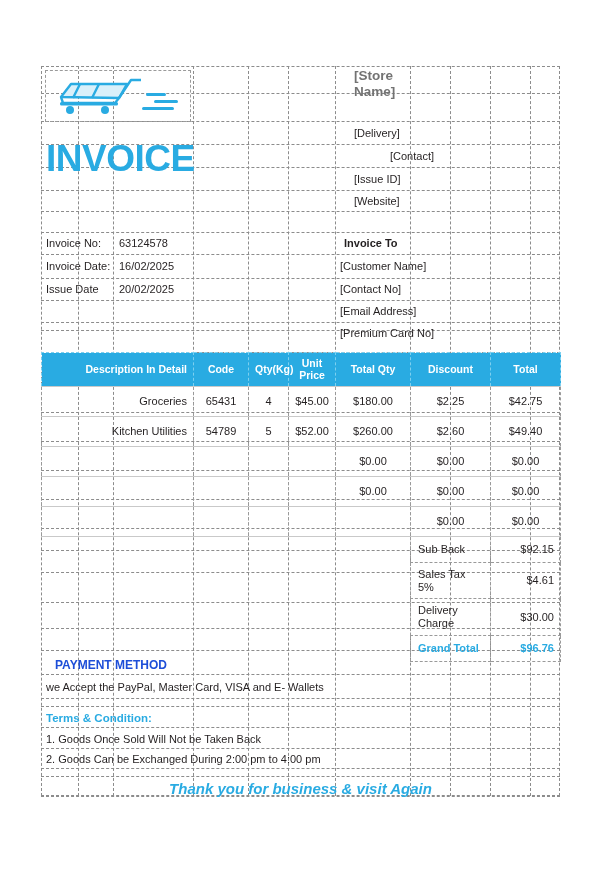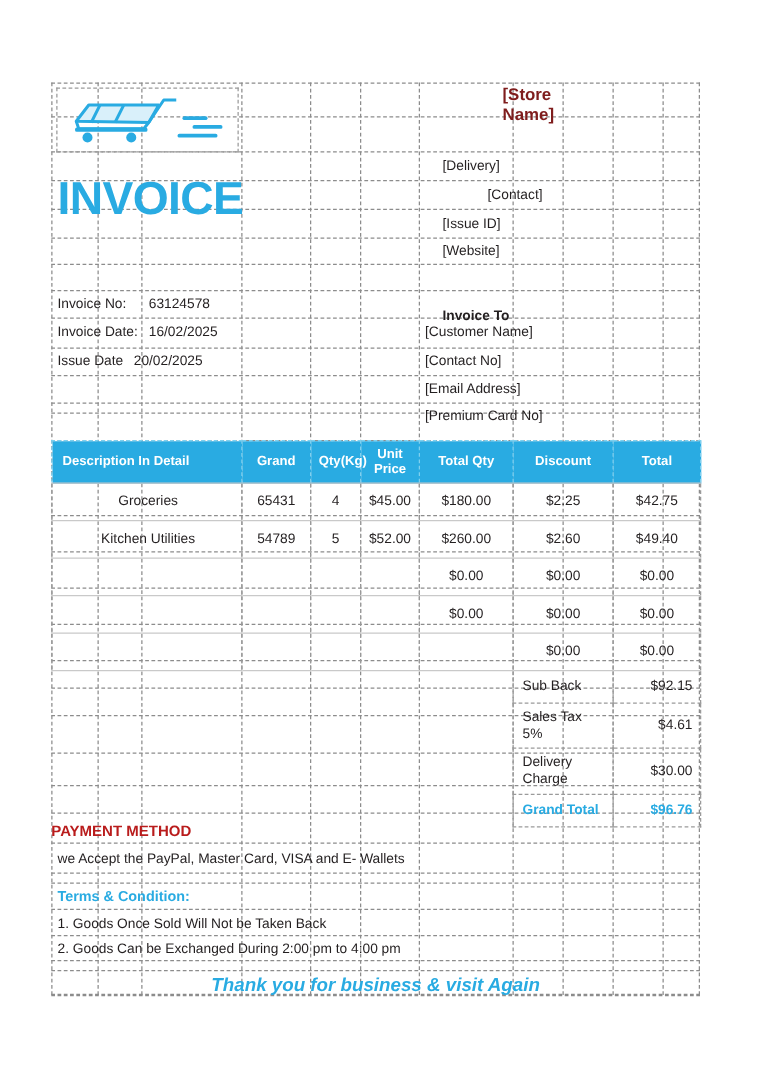--- a/index.html
+++ b/index.html
@@ -35,50 +35,50 @@
   .logobox svg{display:block;}
 
   .invoice-title{
     position:absolute;left:5px;top:74px;
     font-size:37px;font-weight:bold;letter-spacing:-0.5px;
     color:#29abe2;line-height:1;
   }
 
   .storename{
     position:absolute;left:313px;top:2px;width:60px;
-    font-size:13.5px;font-weight:bold;color:#7f1d1d;line-height:1.15;margin-left:48px;
+    font-size:13.5px;font-weight:bold;color:#737373;line-height:1.15;
   }
 
   .lbl{font-size:11px;}
 
   
   .itable{
     position:absolute;left:0px;top:286px;width:519px;
     border-collapse:collapse;table-layout:fixed;
     font-size:11px;
   }
   .itable th{
     background:#29abe2;color:#ffffff;font-weight:bold;font-size:10.5px;
     padding:5px 6px;border:1px dashed #7ed0ef;text-align:center;line-height:1.1;
   }
-  .itable th.desc{text-align:left;padding-left:8px;}
+  .itable th.desc{text-align:right;padding-left:8px;}
   .itable td{
     border:1px solid #c9c9c9;border-left:1px dashed #9a9a9a;border-right:1px dashed #9a9a9a;
     padding:7px 6px;height:15px;text-align:center;font-size:11px;color:#231f20;
     background:transparent;line-height:1.15;
   }
-  .itable td.desc{text-align:center;padding-left:8px;}
+  .itable td.desc{text-align:right;padding-left:8px;}
 
   .sumrow td{border:1px dashed #9a9a9a;padding:5px 6px;text-align:right;}
   .sumlabel{text-align:left !important;padding-left:7px !important;}
   .gt td{color:#29abe2;font-weight:bold;}
 
   .hidecell{border:none !important;background:transparent;}
 
-  .pm-title{position:absolute;left:0;top:592px;font-size:12px;font-weight:bold;color:#b91c1c;}
+  .pm-title{position:absolute;left:14px;top:592px;font-size:12px;font-weight:bold;color:#1d4ed8;}
   .pm-text{position:absolute;left:5px;top:615px;font-size:11px;}
   .tc-title{position:absolute;left:5px;top:646px;font-size:11.5px;font-weight:bold;color:#29abe2;}
   .tc-1{position:absolute;left:5px;top:667px;font-size:11px;}
   .tc-2{position:absolute;left:5px;top:687px;font-size:11px;}
   .thanks{
     position:absolute;left:0;top:714px;width:519px;text-align:center;
     font-size:15px;font-weight:bold;font-style:italic;color:#29abe2;
   }
 </style>
 </head>
@@ -166,42 +166,42 @@
     <div class="cell t-left lbl" style="left:313px;top:101px;width:150px;height:23px;">[Issue ID]</div>
     <div class="cell t-left lbl" style="left:313px;top:124px;width:150px;height:21px;text-align:right;">[Website]</div>
 
     <div class="cell t-left lbl" style="left:5px;top:166px;width:70px;height:22px;">Invoice No:</div>
     <div class="cell t-left lbl" style="left:78px;top:166px;width:120px;height:22px;">63124578</div>
 
     <div class="cell t-left lbl" style="left:5px;top:188px;width:66px;height:24px;line-height:1.15;">Invoice Date:</div>
     <div class="cell t-left lbl" style="left:78px;top:188px;width:120px;height:24px;">16/02/2025</div>
 
     <div class="cell t-left lbl" style="left:5px;top:212px;width:70px;height:22px;">Issue Date</div>
-    <div class="cell t-left lbl" style="left:66px;top:212px;width:120px;height:22px;">20/02/2025</div>
-
-    <div class="cell t-left lbl bold" style="left:313px;top:166px;width:120px;height:22px;margin-top:10px;">Invoice To</div>
+    <div class="cell t-left lbl" style="left:78px;top:212px;width:120px;height:22px;">20/02/2025</div>
+
+    <div class="cell t-left lbl bold" style="left:303px;top:166px;width:120px;height:22px;">Invoice To</div>
     <div class="cell t-left lbl" style="left:299px;top:188px;width:150px;height:24px;">[Customer Name]</div>
     <div class="cell t-left lbl" style="left:299px;top:212px;width:150px;height:22px;">[Contact No]</div>
     <div class="cell t-left lbl" style="left:299px;top:234px;width:150px;height:22px;">[Email Address]</div>
     <div class="cell t-left lbl" style="left:299px;top:256px;width:150px;height:22px;">[Premium Card No]</div>
 
     <table class="itable">
       <colgroup>
         <col style="width:152px">
           <col style="width:55px">
           <col style="width:40px">
         <col style="width:47px">
           <col style="width:75px">
           <col style="width:80px">
           <col style="width:70px">
       </colgroup>
       <thead>
         <tr>
           <th class="desc">Description In Detail</th>
-          <th>Grand</th>
+          <th>Code</th>
           <th>Qty(Kg)</th>
           <th>Unit Price</th>
           <th>Total Qty</th>
           <th>Discount</th>
           <th>Total</th>
         </tr>
       </thead>
       <tbody>
         <tr>
           <td class="desc">Groceries</td>

